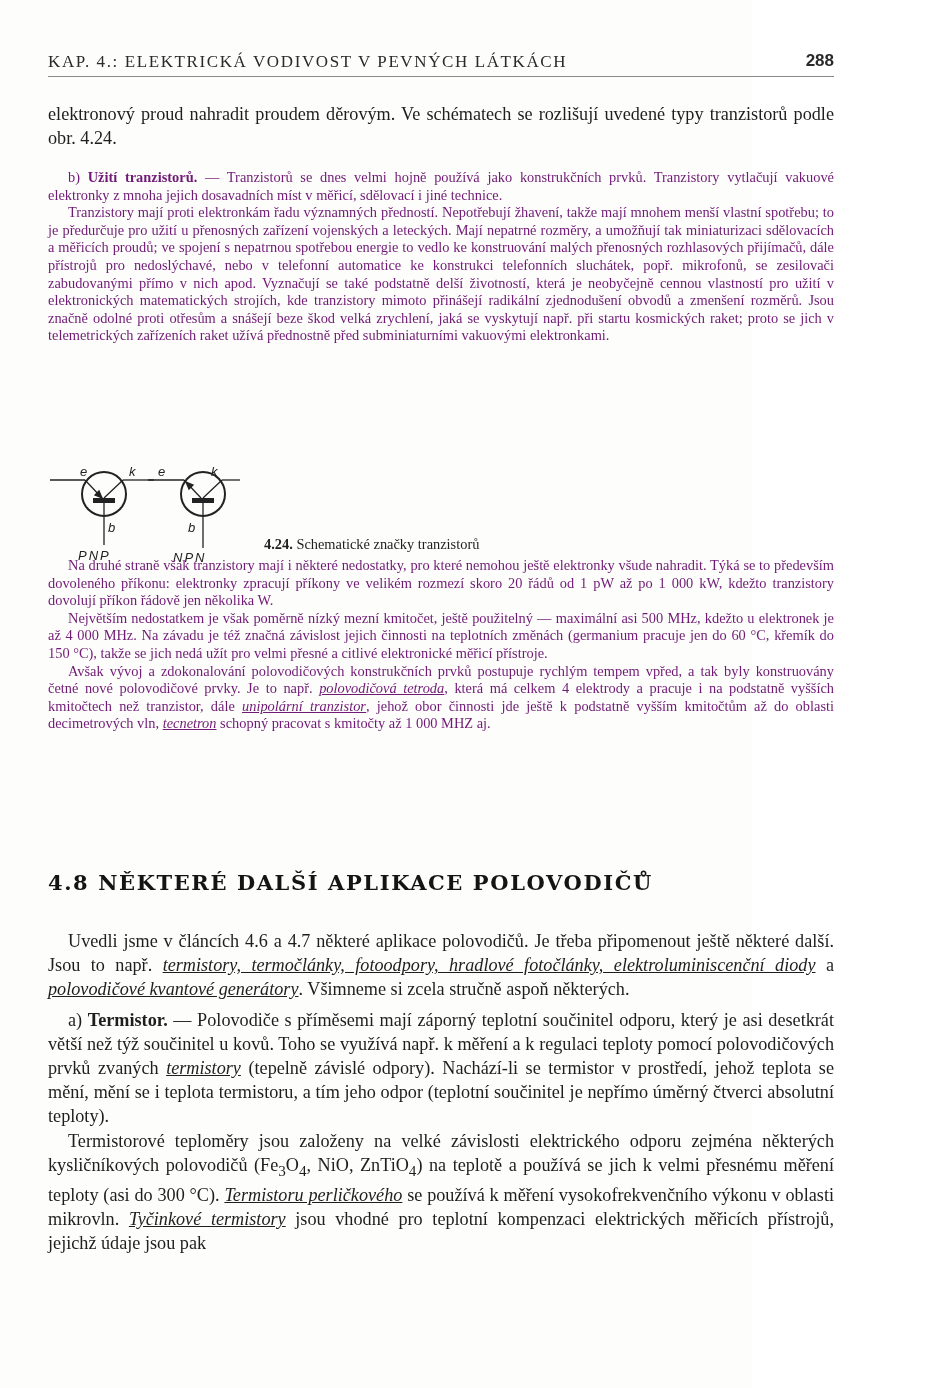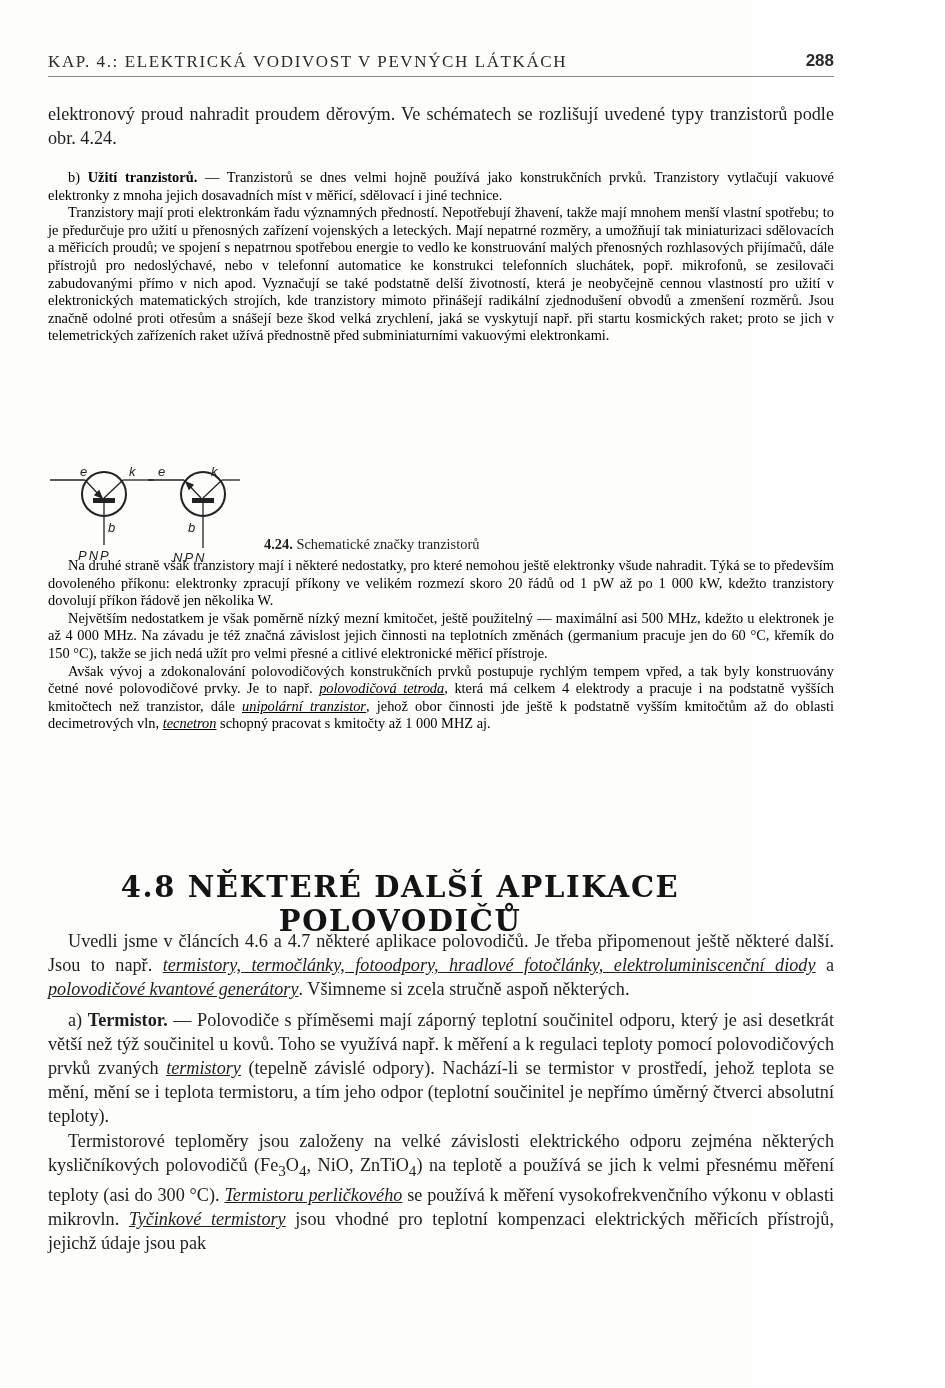--- a/index.html
+++ b/index.html
@@ -4,32 +4,32 @@
 <style>
   html, body { margin: 0; padding: 0; background: #ffffff; }
   body { width: 945px; height: 1388px; position: relative; overflow: hidden; color: #1a1a1a; font-family: "Liberation Serif", "DejaVu Serif", serif; }
   .page { position: absolute; left: 0; top: 0; width: 752px; height: 1388px; background: #fdfdfc; }
 
   .running-head { position: absolute; left: 48px; top: 52px; width: 786px; font-size: 17px; letter-spacing: 1.6px; color: #2a2a2a; }
   .running-head .page-num { position: absolute; right: 0; top: -1px; font-family: "Liberation Sans", "DejaVu Sans", sans-serif; font-weight: bold; font-size: 17px; letter-spacing: 0; }
   .head-rule { position: absolute; left: 48px; top: 76px; width: 786px; height: 1px; background: #8a8a8a; }
 
   .text-lg { position: absolute; left: 48px; width: 786px; font-size: 18.2px; line-height: 24.2px; text-align: justify; color: #1e1e1e; }
-  .text-sm { position: absolute; left: 48px; width: 786px; font-size: 14.4px; line-height: 17.6px; text-align: justify; color: #000000; }
+  .text-sm { position: absolute; left: 48px; width: 786px; font-size: 14.4px; line-height: 17.6px; text-align: justify; color: #701a75; }
   .indent { text-indent: 20px; }
   .p { margin: 0; }
   .bold { font-weight: bold; }
   .it { font-style: italic; text-decoration: underline; }
   .last-line { text-align-last: left; }
 
   .figure { position: absolute; left: 48px; top: 460px; width: 200px; height: 110px; }
   .fig-caption { position: absolute; left: 264px; top: 536px; font-size: 14.4px; color: #1e1e1e; }
   .fig-caption .num { font-weight: bold; }
 
-  .section-heading { position: absolute; left: 48px; top: 870px; font-size: 29px; font-weight: bold; letter-spacing: 1.6px; color: #141414; font-family: "DejaVu Serif", "Liberation Serif", serif; text-align: center; }
+  .section-heading { position: absolute; left: 48px; top: 870px; font-size: 21px; font-weight: bold; letter-spacing: 1.6px; color: #141414; font-family: "DejaVu Serif", "Liberation Serif", serif; }
 </style>
 </head>
 <body>
 
 <div class="page">
 
   <div class="running-head">
     <span>KAP. 4.: ELEKTRICKÁ VODIVOST V PEVNÝCH LÁTKÁCH</span>
     <span class="page-num">288</span>
   </div>

